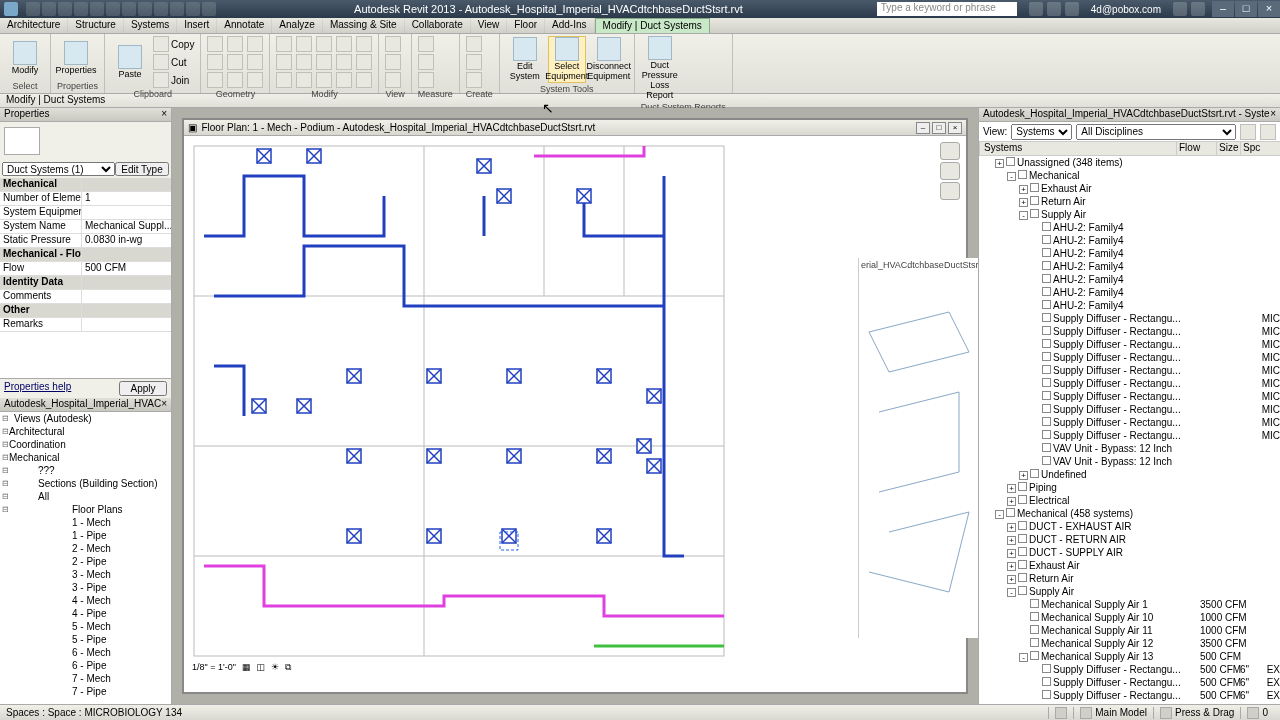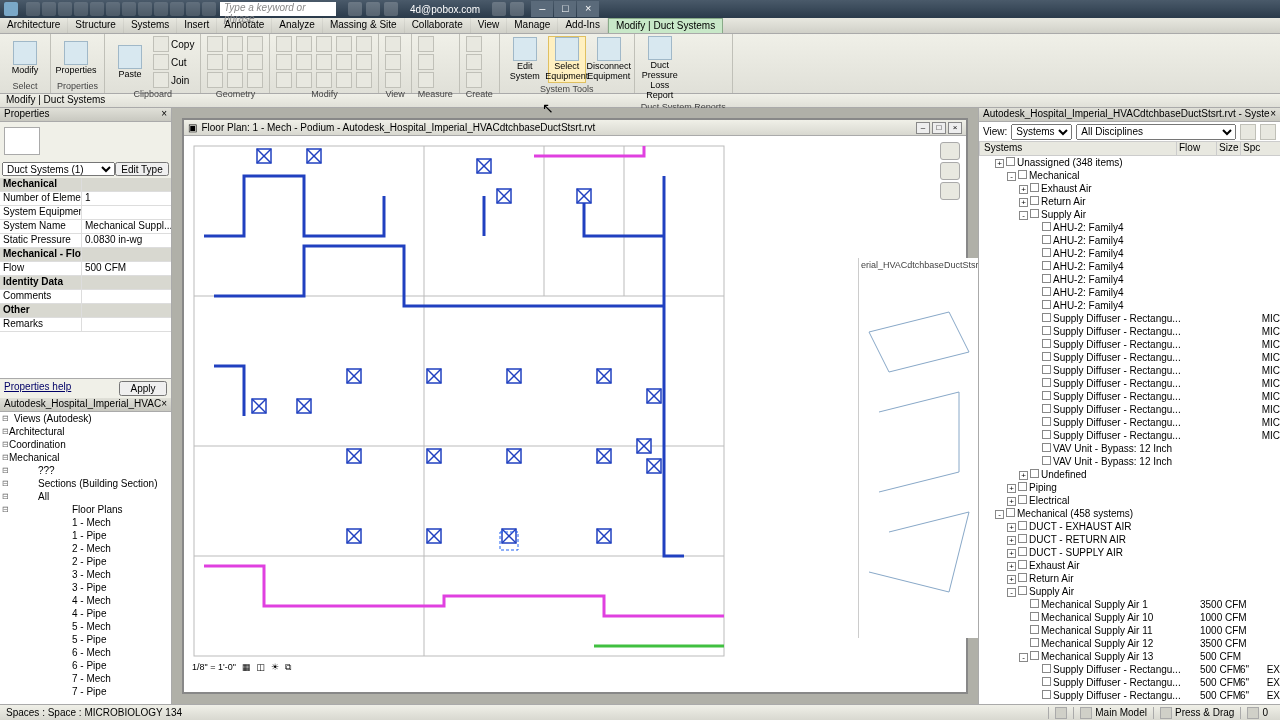--- a/index.html
+++ b/index.html
@@ -4,21 +4,21 @@
 <style>
 * { box-sizing: border-box; margin: 0; padding: 0; font-family: "Segoe UI", Tahoma, sans-serif; }
 body { width: 1280px; height: 720px; overflow: hidden; background: #fff; font-size: 11px; }
 
 
 .titlebar { height: 18px; background: linear-gradient(#4a5a6a,#2a3a4a); display: flex; align-items: center; color: #fff; }
 .titlebar .app-icon { width: 14px; height: 14px; background: #7aa8c8; margin: 0 4px; border-radius: 2px; }
 .titlebar .qat { display: flex; gap: 2px; padding: 0 4px; }
 .titlebar .qat span { width: 14px; height: 14px; background: rgba(255,255,255,0.15); border-radius: 2px; }
 .titlebar .title { flex: 1; text-align: center; font-size: 11px; }
-.titlebar .search { width: 116px; height: 14px; background: #fff; color: #888; font-style: italic; padding: 0 4px; font-size: 10px; margin-right: 6px; }
+.titlebar .search { width: 140px; height: 14px; background: #fff; color: #888; padding: 0 4px; font-size: 10px; margin-right: 6px; }
 .titlebar .ricons { display: flex; gap: 4px; padding: 0 6px; }
 .titlebar .ricons span { width: 14px; height: 14px; background: rgba(255,255,255,0.2); border-radius: 2px; }
 .titlebar .user { font-size: 10px; padding: 0 6px; }
 .titlebar .winbtns { display: flex; }
 .titlebar .winbtns span { width: 22px; height: 16px; background: #5a6a7a; margin-left: 1px; text-align: center; line-height: 14px; }
 
 
 .menubar { height: 16px; background: linear-gradient(#e8e8e0,#d0d0c8); display: flex; font-size: 10px; border-bottom: 1px solid #aaa; }
 .menubar span { padding: 1px 7px; border-right: 1px solid rgba(0,0,0,0.05); cursor: default; }
 .menubar span.active { background: #c8e8c8; border: 1px solid #8a8; border-bottom: none; }
@@ -126,20 +126,21 @@
     <span></span>
     <span></span>
     <span></span>
     <span></span>
     <span></span>
     <span></span>
     <span></span>
     <span></span>
     <span></span>
   </div>
+  <div class="title">Autodesk Revit 2013 - Autodesk_Hospital_Imperial_HVACdtchbaseDuctStsrt.rvt</div>
   <div class="search">Type a keyword or phrase</div>
   <div class="ricons">
     <span></span>
     <span></span>
     <span></span>
   </div>
   <div class="user">4d@pobox.com</div>
   <div class="ricons">
     <span></span>
     <span></span>
@@ -154,21 +155,21 @@
 <div class="menubar" id="menubar">
     <span>Architecture</span>
     <span>Structure</span>
     <span>Systems</span>
     <span>Insert</span>
     <span>Annotate</span>
     <span>Analyze</span>
     <span>Massing &amp; Site</span>
     <span>Collaborate</span>
     <span>View</span>
-    <span>Manage</span>
+    <span>Floor</span>
     <span>Add-Ins</span>
     <span class="active">Modify | Duct Systems</span>
   </div>
 
 <div class="ribbon" id="ribbon">
     <div class="rgroup">
       <div class="tools">
         <div class="bigbtn">
           <div class="ico"></div>
           <div>Modify</div>

